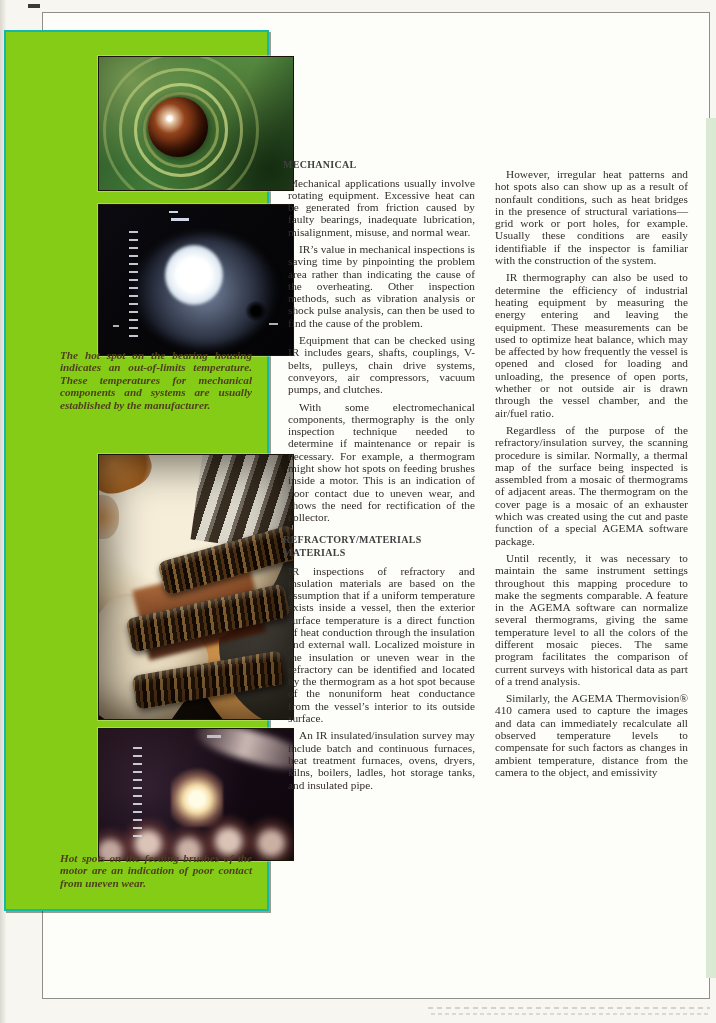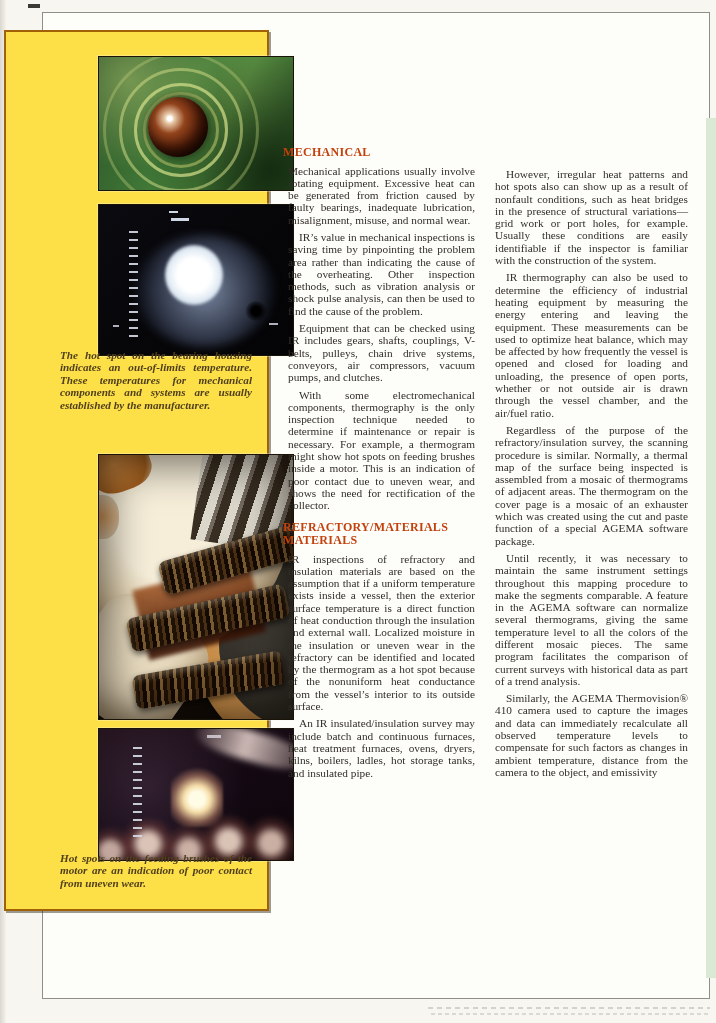--- a/index.html
+++ b/index.html
@@ -15,21 +15,21 @@
   .top-mark{position:absolute;left:28px;top:4px;width:12px;height:4px;background:#3a3a36;}
   
   .page-frame{position:absolute;left:42px;top:12px;width:666px;height:985px;
     border:1px solid #8f8f87;background:#fdfdfa;}
   .bottom-noise{position:absolute;left:428px;top:1005px;width:282px;height:12px;opacity:.45;
     background:
       repeating-linear-gradient(90deg,#a9a9a2 0 5px,transparent 5px 9px) 0 2px/100% 2px no-repeat,
       repeating-linear-gradient(90deg,#b8b8b0 0 4px,transparent 4px 7px) 3px 8px/100% 2px no-repeat;}
   
   .panel{position:absolute;left:4px;top:30px;width:261px;height:877px;
-    background:#fde047;border:2px solid #a16207;box-shadow:2px 2px 0 rgba(40,35,20,.45);}
+    background:#84cc16;border:2px solid #14b8a6;box-shadow:2px 2px 0 rgba(40,35,20,.45);}
   .photo{position:absolute;left:52px;width:194px;overflow:hidden;
     border:1px solid #191407;box-shadow:0 0 0 1px rgba(252,250,238,.3);}
   .photo>div{position:absolute;}
   .fill{inset:0;}
   
   .photo1{top:8px;height:133px;}
   .p1-bg{inset:0;background:
     radial-gradient(circle at 16% 18%, rgba(195,215,125,.45), transparent 45%),
     radial-gradient(circle at 88% 85%, rgba(15,35,12,.85), transparent 60%),
     radial-gradient(circle at 70% 30%, rgba(160,190,100,.30), transparent 50%),
@@ -107,21 +107,21 @@
   .caption{position:absolute;left:54px;width:192px;margin:0;
     font-style:italic;font-weight:600;font-size:11.2px;line-height:12.4px;
     color:#503f1d;text-align:justify;}
   .cap1{top:317px;}
   .cap2{top:820px;}
   
   .col{position:absolute;top:146px;color:#332e28;font-size:11.3px;line-height:12.3px;
     text-align:justify;hyphens:auto;-webkit-hyphens:auto;}
   .col1{left:283px;width:197px;}
   .col2{left:490px;width:203px;padding-top:17px;}
-  .col h3{font-size:12px;line-height:13.5px;letter-spacing:.3px;margin:0 0 1px 0;color:#c2410c;}
+  .col h3{font-size:10px;line-height:13.5px;letter-spacing:.3px;margin:12px 0 1px 0;color:#404040;}
   .col h3.h2b{margin-top:9px;}
   .col p{margin:5px;font-family:Liberation Serif, serif;}
   .col p.ind{text-indent:11px;}
 </style>
 </head>
 <body>
 
 <div style="position:absolute;inset:0;">
   <div class="scan-left"></div>
   <div class="top-mark"></div>

